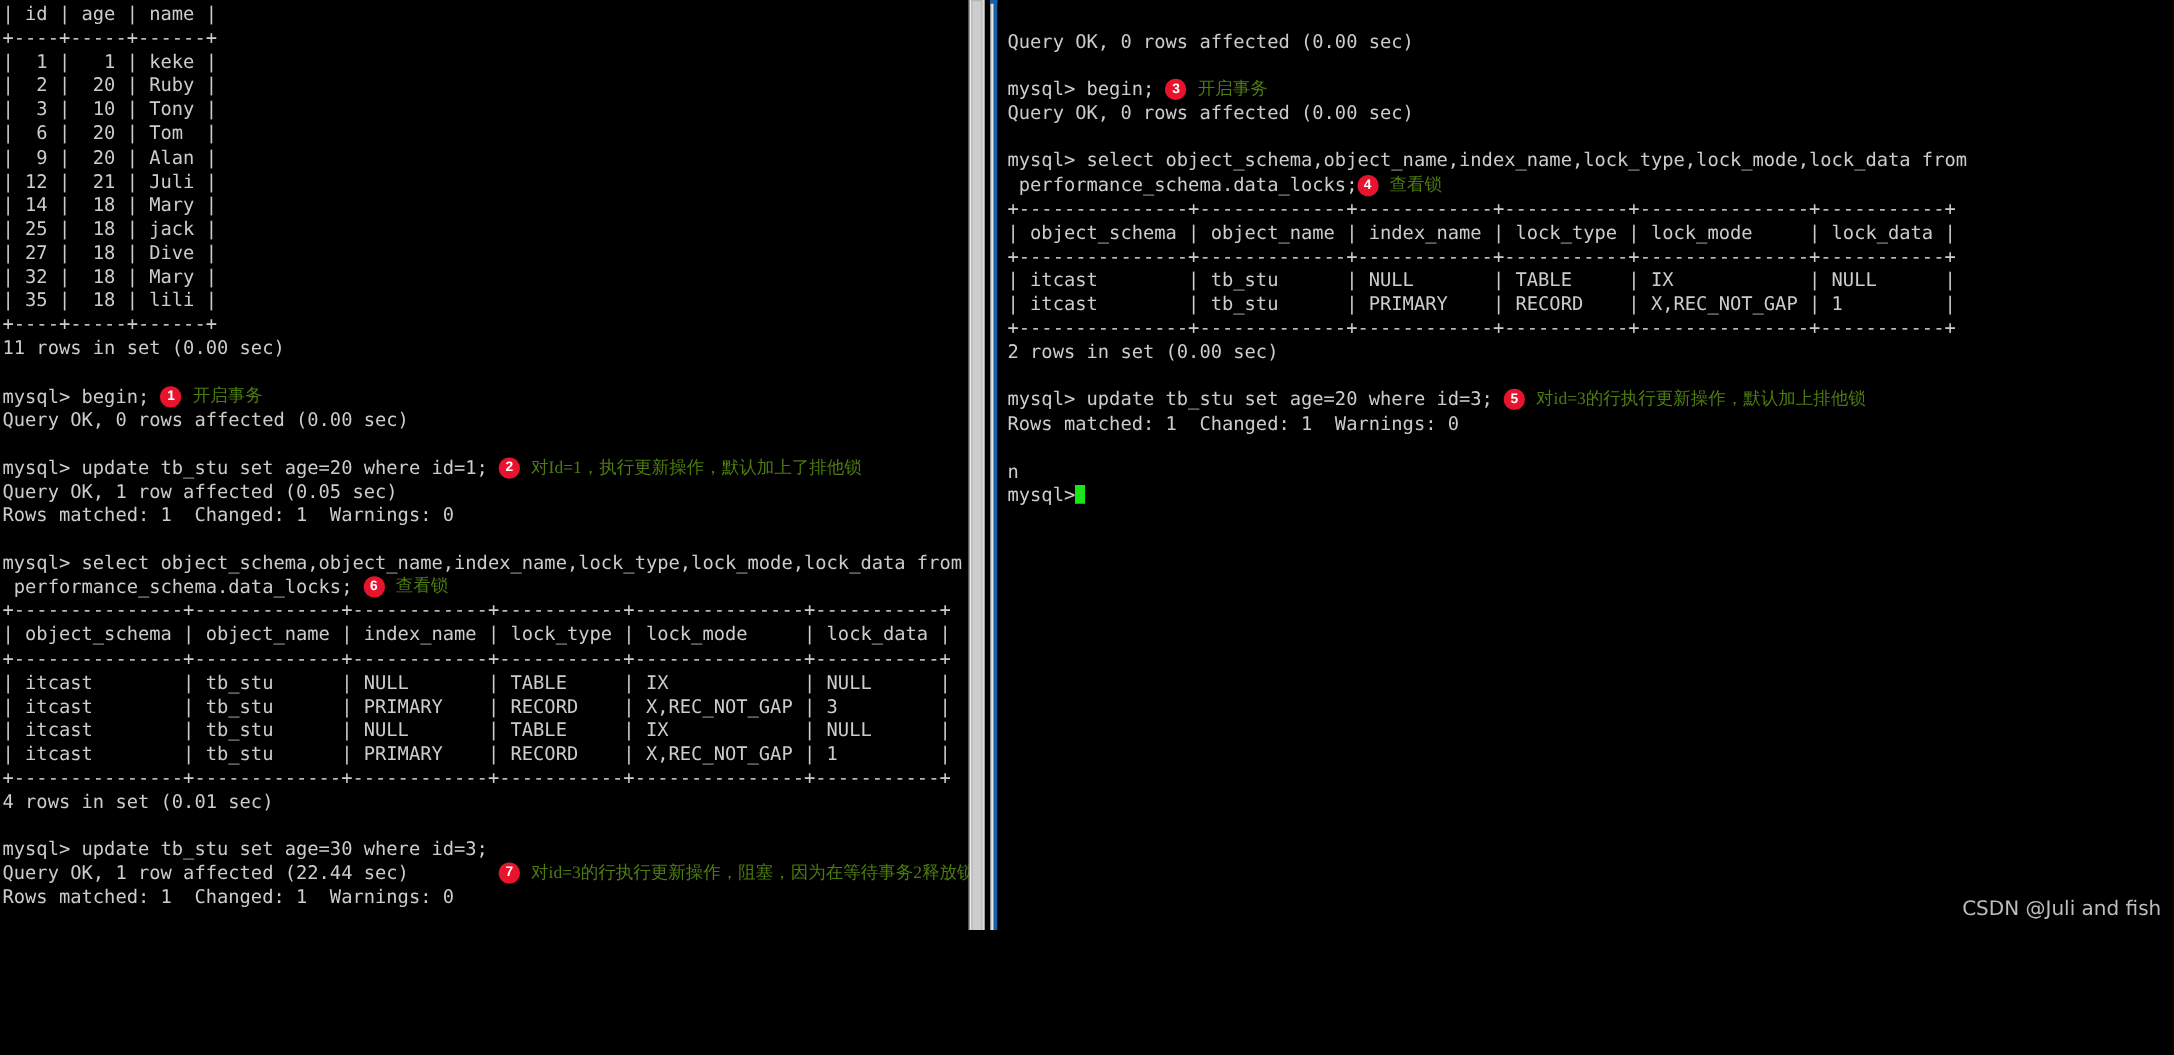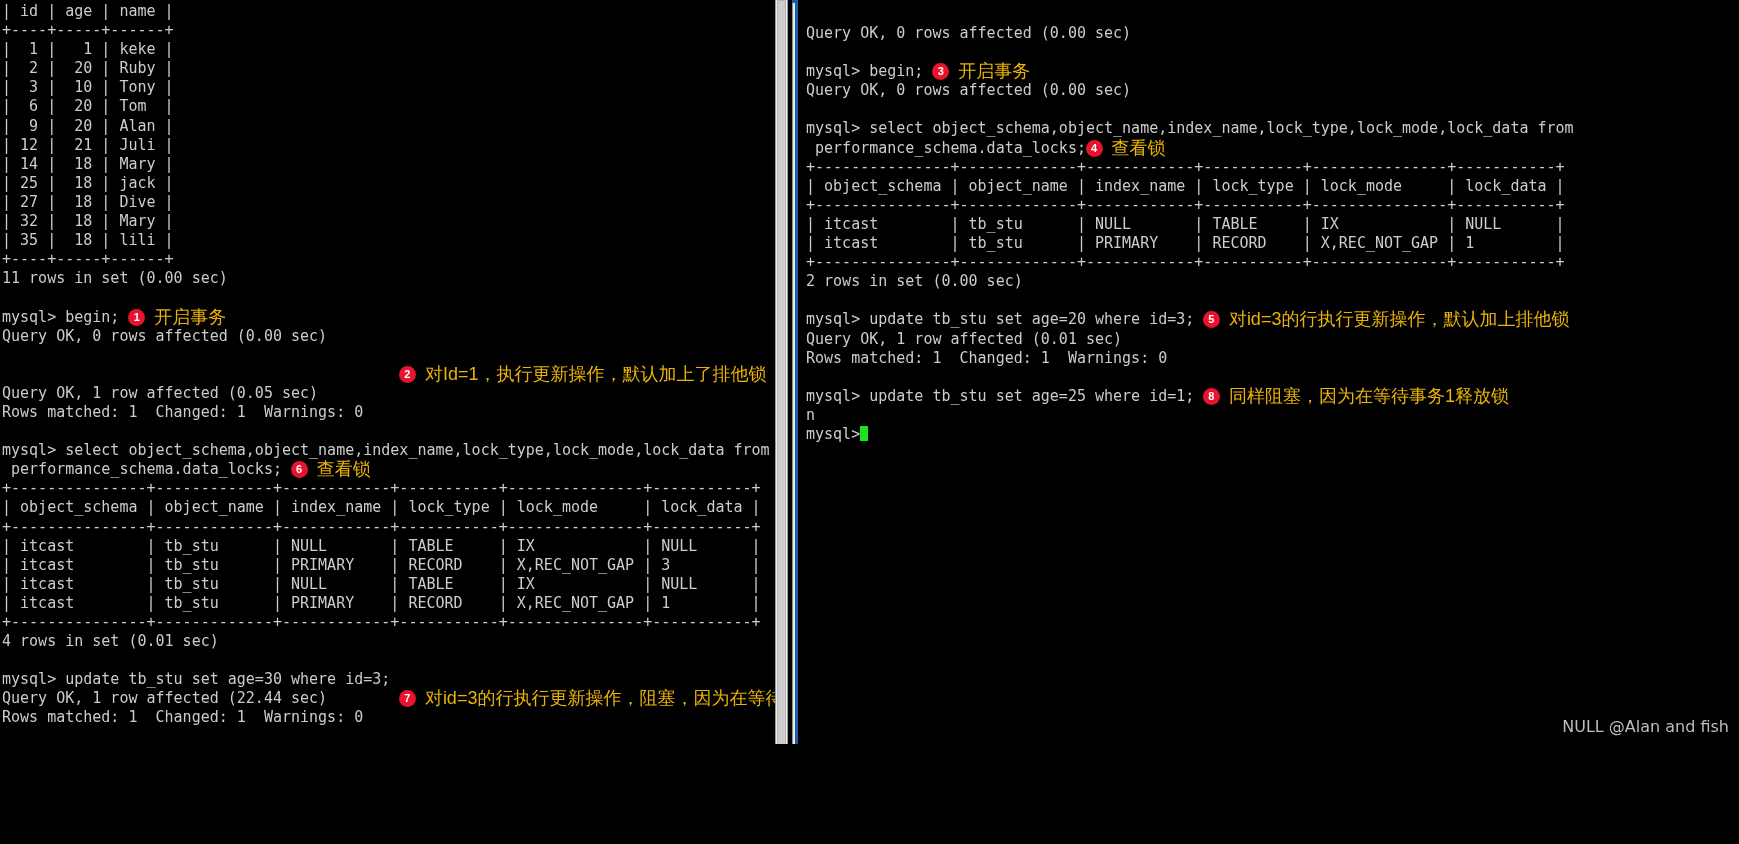--- a/index.html
+++ b/index.html
@@ -104,23 +104,23 @@
     background: #e8142d;
     color: #ffffff;
     font-family: "Liberation Sans", sans-serif;
     font-size: 11px;
     font-weight: bold;
     line-height: 1;
     flex: 0 0 auto;
   }
   .note-text {
     margin-left: 9px;
-    color: #eab308;
-    font-family: Liberation Sans, sans-serif;
-    font-size: 18px;
+    color: #4d7c0f;
+    font-family: Liberation Serif, serif;
+    font-size: 14px;
     line-height: 19.1px;
   }
 
   
   .cursor {
     display: inline-block;
     width: 8px; height: 15px;
     background: #19e619;
     vertical-align: -2px;
   }
@@ -138,21 +138,21 @@
 </style>
 </head>
 <body>
 
 <div id="screen">
 
   <div class="panel" id="panel-left">
     <div class="term" id="left-term"><div class="line"><span>| id | age | name |</span></div><div class="line"><span>+----+-----+------+</span></div><div class="line"><span>|  1 |   1 | keke |</span></div><div class="line"><span>|  2 |  20 | Ruby |</span></div><div class="line"><span>|  3 |  10 | Tony |</span></div><div class="line"><span>|  6 |  20 | Tom  |</span></div><div class="line"><span>|  9 |  20 | Alan |</span></div><div class="line"><span>| 12 |  21 | Juli |</span></div><div class="line"><span>| 14 |  18 | Mary |</span></div><div class="line"><span>| 25 |  18 | jack |</span></div><div class="line"><span>| 27 |  18 | Dive |</span></div><div class="line"><span>| 32 |  18 | Mary |</span></div><div class="line"><span>| 35 |  18 | lili |</span></div><div class="line"><span>+----+-----+------+</span></div><div class="line"><span>11 rows in set (0.00 sec)</span></div><div class="line"><span></span></div><div class="line"><span>mysql&gt; begin;</span><span class="note" style="left: 126.28px;">
             <span class="badge">1</span>
             <span class="note-text">开启事务</span>
-          </span></div><div class="line"><span>Query OK, 0 rows affected (0.00 sec)</span></div><div class="line"><span></span></div><div class="line"><span class="note" style="left: 396.88px;">
+          </span></div><div class="line"><span>Query OK, 0 rows affected (0.00 sec)</span></div><div class="line"><span></span></div><div class="line"><span>mysql&gt; update tb_stu set age=20 where id=1;</span><span class="note" style="left: 396.88px;">
             <span class="badge">2</span>
             <span class="note-text">对Id=1，执行更新操作，默认加上了排他锁</span>
           </span></div><div class="line"><span>Query OK, 1 row affected (0.05 sec)</span></div><div class="line"><span>Rows matched: 1  Changed: 1  Warnings: 0</span></div><div class="line"><span></span></div><div class="line"><span>mysql&gt; select object_schema,object_name,index_name,lock_type,lock_mode,lock_data from</span></div><div class="line"><span> performance_schema.data_locks;</span><span class="note" style="left: 288.64px;">
             <span class="badge">6</span>
             <span class="note-text">查看锁</span>
           </span></div><div class="line"><span>+---------------+-------------+------------+-----------+---------------+-----------+</span></div><div class="line"><span>| object_schema | object_name | index_name | lock_type | lock_mode     | lock_data |</span></div><div class="line"><span>+---------------+-------------+------------+-----------+---------------+-----------+</span></div><div class="line"><span>| itcast        | tb_stu      | NULL       | TABLE     | IX            | NULL      |</span></div><div class="line"><span>| itcast        | tb_stu      | PRIMARY    | RECORD    | X,REC_NOT_GAP | 3         |</span></div><div class="line"><span>| itcast        | tb_stu      | NULL       | TABLE     | IX            | NULL      |</span></div><div class="line"><span>| itcast        | tb_stu      | PRIMARY    | RECORD    | X,REC_NOT_GAP | 1         |</span></div><div class="line"><span>+---------------+-------------+------------+-----------+---------------+-----------+</span></div><div class="line"><span>4 rows in set (0.01 sec)</span></div><div class="line"><span></span></div><div class="line"><span>mysql&gt; update tb_stu set age=30 where id=3;</span></div><div class="line"><span>Query OK, 1 row affected (22.44 sec)</span><span class="note" style="left: 396.88px;">
             <span class="badge">7</span>
             <span class="note-text">对id=3的行执行更新操作，阻塞，因为在等待事务2释放锁</span>
           </span></div><div class="line"><span>Rows matched: 1  Changed: 1  Warnings: 0</span></div><div class="line"><span></span></div><div class="line"><span>mysql&gt;</span><span class="cursor"></span></div></div>
   </div>
@@ -169,21 +169,18 @@
   <div class="panel" id="panel-right">
     <div class="term" id="right-term"><div class="line"><span>Query OK, 0 rows affected (0.00 sec)</span></div><div class="line"><span></span></div><div class="line"><span>mysql&gt; begin;</span><span class="note" style="left: 126.28px;">
             <span class="badge">3</span>
             <span class="note-text">开启事务</span>
           </span></div><div class="line"><span>Query OK, 0 rows affected (0.00 sec)</span></div><div class="line"><span></span></div><div class="line"><span>mysql&gt; select object_schema,object_name,index_name,lock_type,lock_mode,lock_data from</span></div><div class="line"><span> performance_schema.data_locks;</span><span class="note" style="left: 279.62px;">
             <span class="badge">4</span>
             <span class="note-text">查看锁</span>
           </span></div><div class="line"><span>+---------------+-------------+------------+-----------+---------------+-----------+</span></div><div class="line"><span>| object_schema | object_name | index_name | lock_type | lock_mode     | lock_data |</span></div><div class="line"><span>+---------------+-------------+------------+-----------+---------------+-----------+</span></div><div class="line"><span>| itcast        | tb_stu      | NULL       | TABLE     | IX            | NULL      |</span></div><div class="line"><span>| itcast        | tb_stu      | PRIMARY    | RECORD    | X,REC_NOT_GAP | 1         |</span></div><div class="line"><span>+---------------+-------------+------------+-----------+---------------+-----------+</span></div><div class="line"><span>2 rows in set (0.00 sec)</span></div><div class="line"><span></span></div><div class="line"><span>mysql&gt; update tb_stu set age=20 where id=3;</span><span class="note" style="left: 396.88px;">
             <span class="badge">5</span>
             <span class="note-text">对id=3的行执行更新操作，默认加上排他锁</span>
-          </span></div><div class="line"><span>Query OK, 1 row affected (0.01 sec)</span></div><div class="line"><span>Rows matched: 1  Changed: 1  Warnings: 0</span></div><div class="line"><span></span></div><div class="line"><span>mysql&gt; update tb_stu set age=25 where id=1;</span><span class="note" style="left: 396.88px;">
-            <span class="badge">8</span>
-            <span class="note-text">同样阻塞，因为在等待事务1释放锁</span>
-          </span></div><div class="line"><span>n</span></div><div class="line"><span>mysql&gt;</span><span class="cursor"></span></div></div>
+          </span></div><div class="line"><span>Rows matched: 1  Changed: 1  Warnings: 0</span></div><div class="line"><span></span></div><div class="line"><span>n</span></div><div class="line"><span>mysql&gt;</span><span class="cursor"></span></div></div>
   </div>
 
-  <div id="watermark">NULL @Alan and fish</div>
+  <div id="watermark">CSDN @Juli and fish</div>
 
 </div>
 
 </body></html>

